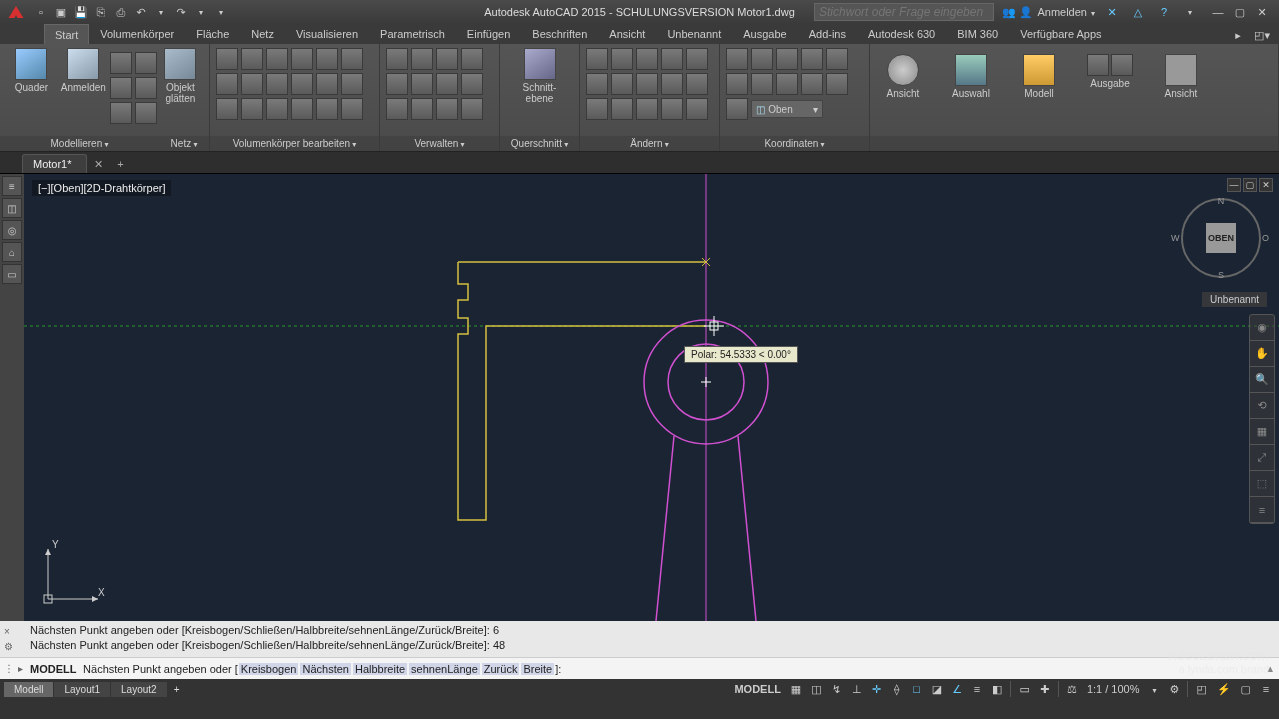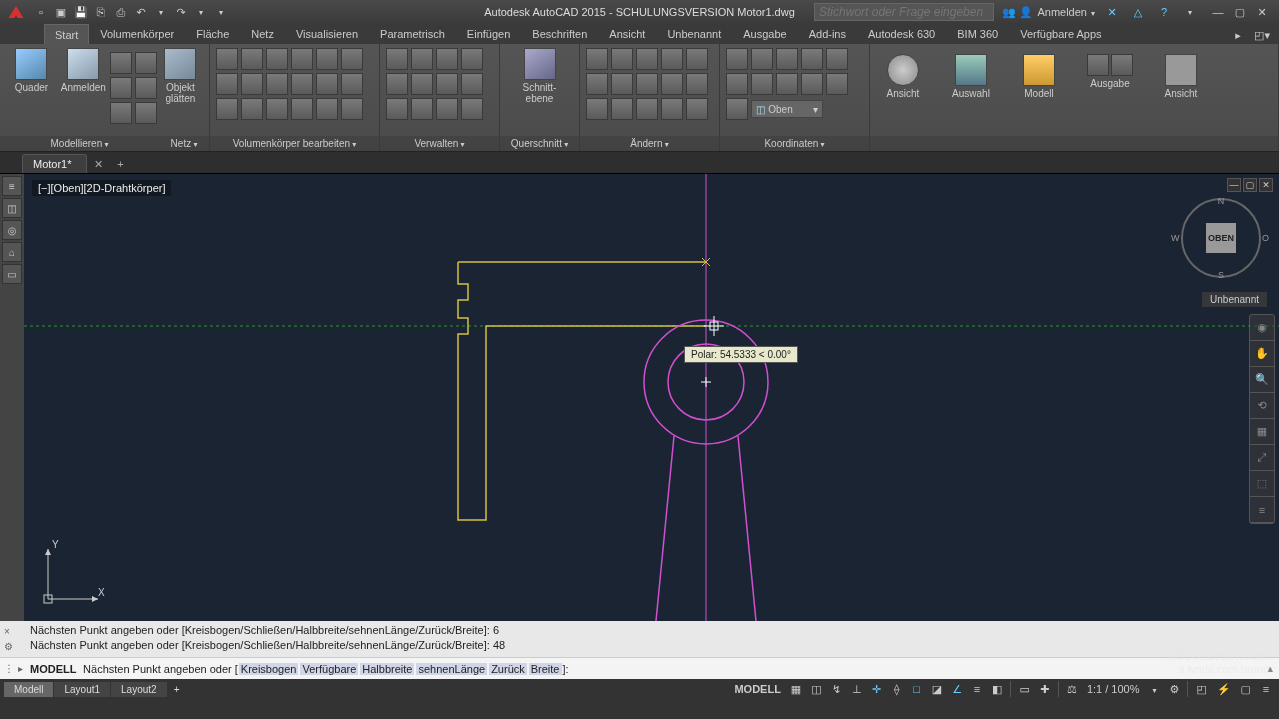--- a/index.html
+++ b/index.html
@@ -437,21 +437,21 @@
 </div>
 
 <div class="cmd-input-row">
   <div class="cmd-left-icons2">
       <span>⋮</span>
       <span>▸</span>
     </div>
   <b>MODELL</b>&nbsp;
   <span>Nächsten Punkt angeben oder [</span>
   <span class="cmd-opt">Kreisbogen</span>
-  <span class="cmd-opt">Verfügbare</span>
+  <span class="cmd-opt">Nächsten</span>
   <span class="cmd-opt">Halbbreite</span>
   <span class="cmd-opt">sehnenLänge</span>
   <span class="cmd-opt">Zurück</span>
   <span class="cmd-opt">Breite</span>
   <span>]:</span>
   <span style="margin-left:auto;color:#888;cursor:pointer">▴</span>
 </div>
 
 <div class="model-tabs">
   <div class="mtab active">Modell</div>

